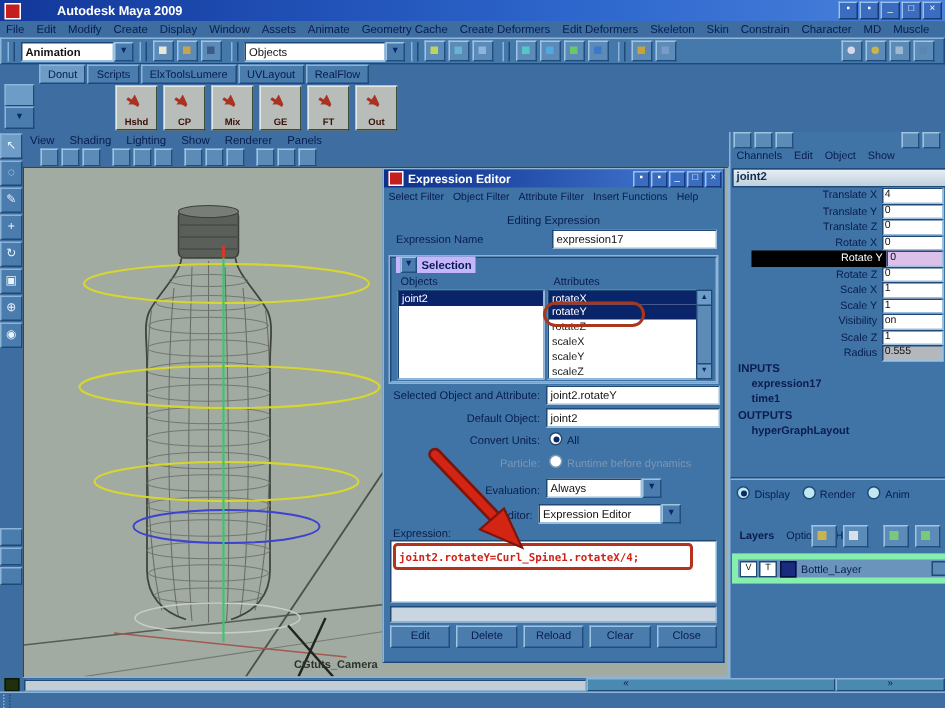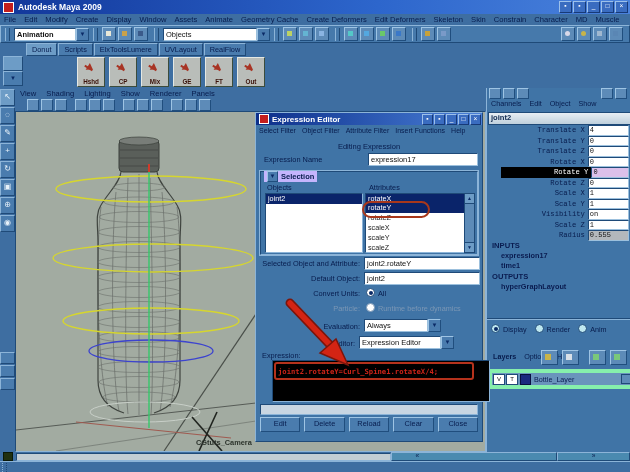--- a/index.html
+++ b/index.html
@@ -6,21 +6,21 @@
   #app{position:relative;width:630px;height:472px;overflow:hidden;
        font-family:"Liberation Sans",sans-serif;font-size:8px;color:#071c4d;
        background:#3e6ea1;-webkit-font-smoothing:none;}
   .abs{position:absolute;}
   .out{border:1px solid;border-color:#8cb4d8 #1f4a78 #1f4a78 #8cb4d8;}
   .in{border:1px solid;border-color:#1f4a78 #8cb4d8 #8cb4d8 #1f4a78;}
   .field{background:#fff;color:#111;border:1px solid;border-color:#1f4a78 #9cc0dd #9cc0dd #1f4a78;
          font-size:7.5px;line-height:11px;padding:0 2px;white-space:nowrap;overflow:hidden;}
   .menu-item{display:inline-block;padding:1px 6px;color:#071c4d;font-size:7.6px;}
   .titlebar{left:0;top:0;width:630px;height:14px;background:linear-gradient(90deg,#12379a,#2d66cc 60%,#4a82dc);
-            color:#fff;display:flex;align-items:center;}
+            color:#fff;display:flex;align-items:center;gap:20px;}
   .wbtn{width:11px;height:10px;background:#3a6cc0;border:1px solid;border-color:#9cc0ea #173a78 #173a78 #9cc0ea;
         color:#fff;font-size:6.5px;line-height:8px;text-align:center;margin-left:1px;}
   .icon-sq{width:12px;height:12px;background:#5d8bb8;border:1px solid;border-color:#9ec4e4 #204e7e #204e7e #9ec4e4;
            display:inline-block;margin-right:2px;position:relative;}
   .icon-sq .dot{position:absolute;left:3px;top:3px;width:5px;height:5px;background:#cfe2ef;}
   .grip{width:3px;height:13px;border-left:1px solid #8cb4d8;border-right:1px solid #1f4a78;margin:0 4px;}
   .tab{display:inline-block;height:11px;line-height:11px;padding:0 5px;background:#4a7cae;
        border:1px solid;border-color:#8cb4d8 #1f4a78 #1f4a78 #8cb4d8;color:#071c4d;font-size:7.3px;margin-right:1px;}
   .tab.active{background:#6d9cc6;}
   .shelfbtn{width:26px;height:28px;background:#b9bdb9;border:1px solid;border-color:#e4e8e4 #3c4c3c #3c4c3c #e4e8e4;
@@ -30,21 +30,21 @@
   .redarrow i{position:absolute;left:1px;top:5px;width:9px;height:2.4px;background:#a83424;transform:rotate(32deg);}
   .redarrow b{position:absolute;right:0px;top:3px;width:0;height:0;border:4px solid transparent;
               border-left:6px solid #a83424;transform:rotate(32deg);}
   .toolicon{width:13px;height:15px;margin:1px auto;background:#4a7cae;border:1px solid;
             border-color:#8cb4d8 #1f4a78 #1f4a78 #8cb4d8;color:#e8f2fa;font-size:8px;line-height:14px;text-align:center;}
   .ddarrow{display:inline-block;width:11px;height:11px;background:#4a7cae;border:1px solid;
            border-color:#9ec4e4 #204e7e #204e7e #9ec4e4;color:#0a2a66;font-size:6px;line-height:10px;text-align:center;}
   .ee-label{position:absolute;font-size:7.4px;color:#071c4d;text-align:right;}
   .listrow{height:10px;line-height:10px;padding:0 2px;font-size:7.2px;color:#222;white-space:nowrap;}
   .listrow.sel{background:#0a246a;color:#fff;}
-  .cbrow{display:flex;height:10.5px;align-items:stretch;font-family:Liberation Mono, monospace;}
+  .cbrow{display:flex;height:10.5px;align-items:stretch;}
   .cbrow .l{width:99px;text-align:right;padding-right:3px;font-size:7.2px;line-height:10.5px;color:#071c4d;}
   .cbrow .v{width:38px;background:#fff;border:1px solid;border-color:#1f4a78 #9cc0dd #9cc0dd #1f4a78;
             font-size:7px;line-height:8.5px;padding:0 1px;color:#111;}
   .cbrow.hl .l{background:#000;color:#fff;margin-left:13px;}
   .cbrow.hl .v{background:#dcc0ea;}
   .cbrow.gray .v{background:#b4b8bc;}
   .radio{display:inline-block;width:7px;height:7px;border-radius:50%;background:#fff;
          border:1px solid #1f4a78;position:relative;vertical-align:-1px;margin-right:3px;}
   .radio.on::after{content:"";position:absolute;left:1.5px;top:1.5px;width:4px;height:4px;border-radius:50%;background:#0a2a66;}
   .ebtn{flex:1;margin:0 2px;height:13px;background:#4a7cae;border:1px solid;
@@ -349,21 +349,21 @@
     </div>
 
     <div class="ee-label" style="left:0;top:226px;width:99px;">Editor:</div>
     <div class="abs" style="left:103px;top:223px;display:flex;">
       <div class="field" style="width:76px;height:11px;">Expression Editor</div>
       <div class="ddarrow">▼</div>
     </div>
 
     <div class="abs" style="left:6px;top:238px;font-size:7.4px;">Expression:</div>
 
-    <div class="abs in" style="left:16px;top:247px;width:216px;height:40px;background:#000000;">
+    <div class="abs in" style="left:4px;top:247px;width:216px;height:40px;background:#ffffff;">
       <div class="abs" style="left:1px;top:1px;width:196px;height:14px;border:2px solid #b5321c;border-radius:3px;display:flex;align-items:center;">
         <span style="font-family:'DejaVu Sans Mono',monospace;font-size:7.2px;font-weight:bold;color:#cc2418;padding-left:2px;white-space:nowrap;">joint2.rotateY=Curl_Spine1.rotateX/4;</span>
       </div>
     </div>
 
     <div class="abs in" style="left:4px;top:291px;width:216px;height:9px;background:#c9d6e2;"></div>
 
     <div class="abs" style="left:2px;top:304px;width:222px;display:flex;">
       <div class="ebtn">Edit</div>
       <div class="ebtn">Delete</div>

